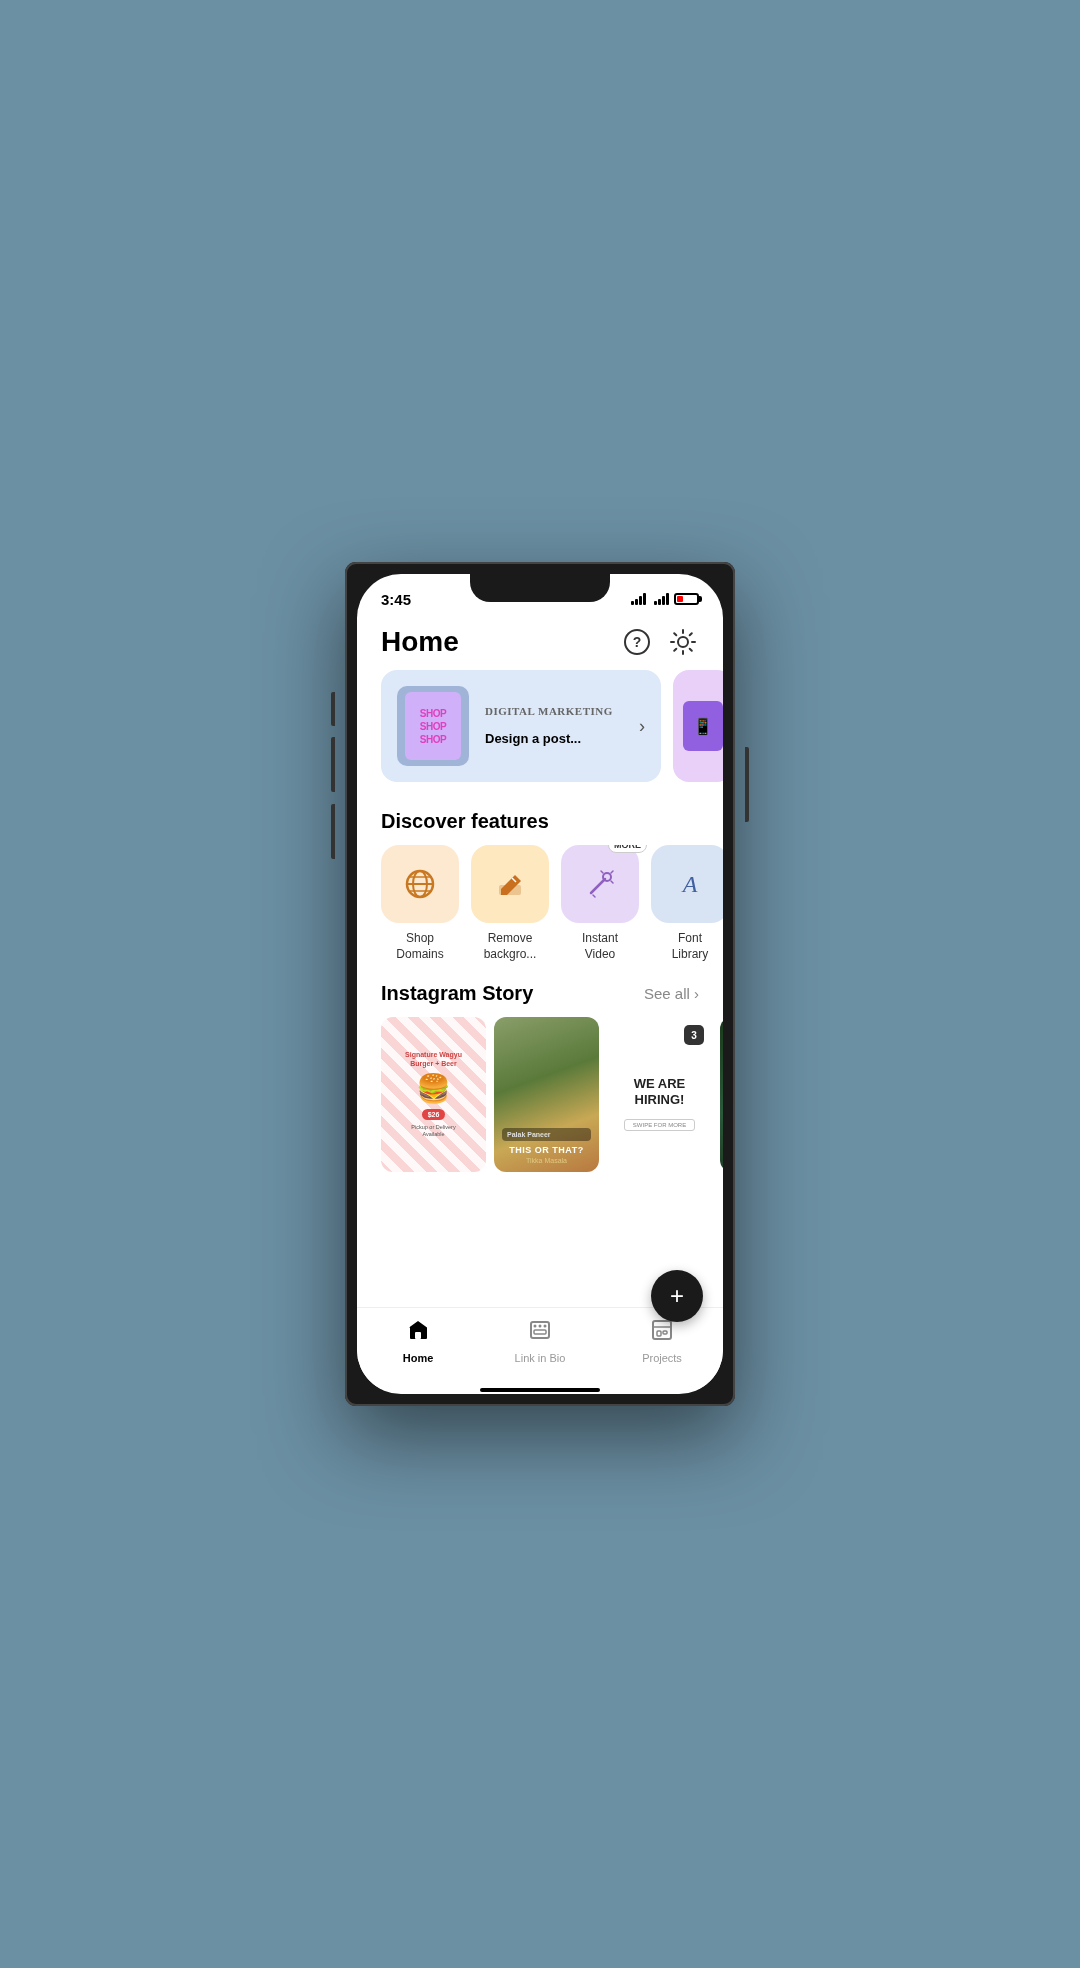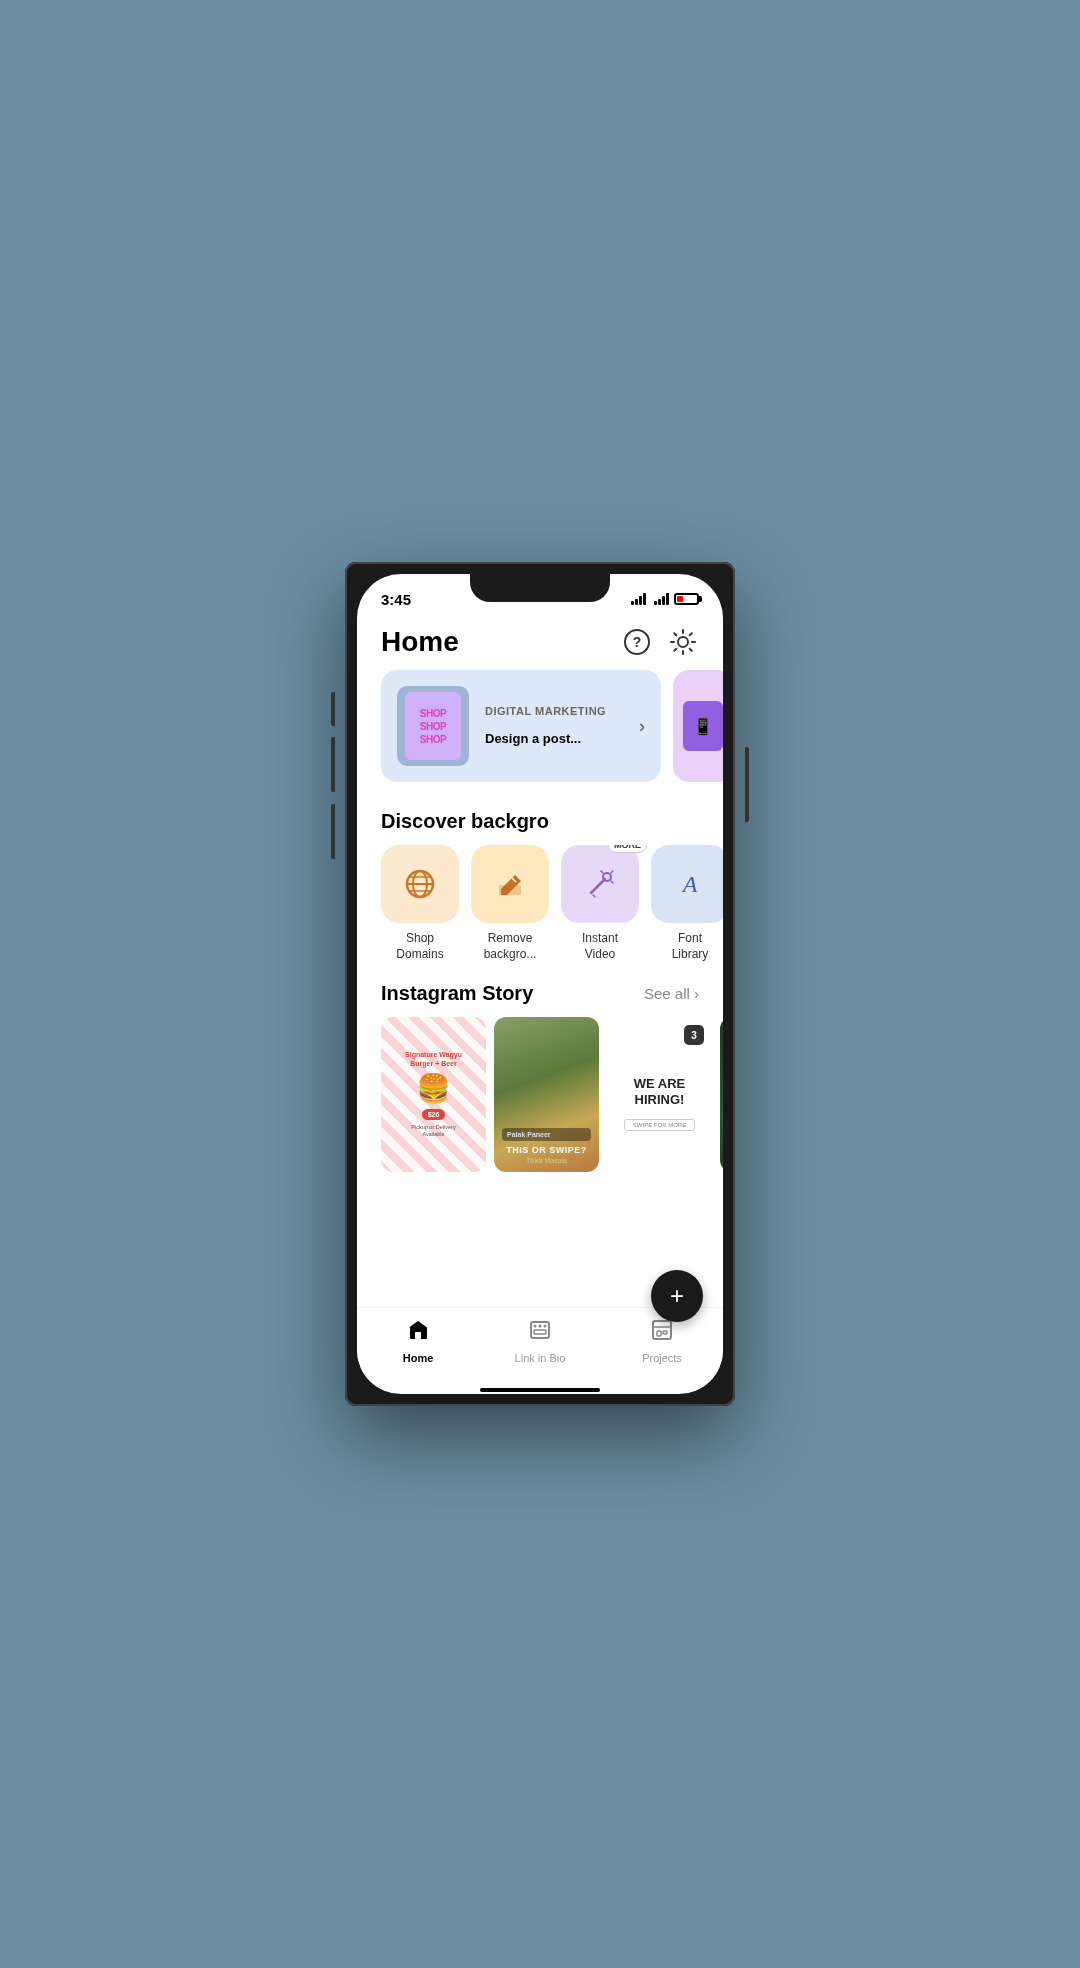--- a/index.html
+++ b/index.html
@@ -203,20 +203,21 @@
     }
     .basics-info {
       flex: 1;
     }
     .basics-category {
       font-size: 11px;
       font-weight: 600;
       color: #666;
       letter-spacing: 0.5px;
       text-transform: uppercase;
+      font-family: Liberation Serif, serif;
     }
     .basics-desc {
       font-size: 13px;
       font-weight: 700;
       color: #000;
       line-height: 1.2;
       margin-top: 14px;
     }
     .basics-arrow {
       font-size: 18px;
@@ -571,21 +572,21 @@
         </div>
         <div class="basics-card-purple basics-card" style="min-width:60px; background:#e8d0f8; padding:0;">
           <div style="width:100%; height:100%; display:flex; align-items:center; justify-content:center;">
             <div style="width:40px; height:50px; background:#9060e0; border-radius:6px; display:flex; align-items:center; justify-content:center;">
               <span style="font-size:16px; color:#fff;">📱</span>
             </div>
           </div>
         </div>
       </div>
 
-      <div class="section-title">Discover backgro</div>
+      <div class="section-title">Discover features</div>
 
       <div class="features-scroll">
 
         <div class="feature-item">
           <div class="feature-icon-box" style="background:#fde8d0;">
             <svg width="34" height="34" viewBox="0 0 34 34" fill="none">
               <circle cx="17" cy="17" r="13" stroke="#c87820" stroke-width="2.5" fill="none"></circle>
               <ellipse cx="17" cy="17" rx="7" ry="13" stroke="#c87820" stroke-width="2" fill="none"></ellipse>
               <line x1="4" y1="17" x2="30" y2="17" stroke="#c87820" stroke-width="2"></line>
               <line x1="6" y1="10" x2="28" y2="10" stroke="#c87820" stroke-width="1.5"></line>
@@ -646,21 +647,21 @@
             <div style="font-size:7px; font-weight:700; color:#fff; background:#e04444; border-radius:8px; padding:2px 6px;">$26</div>
             <div style="font-size:5.5px; color:#555; text-align:center; line-height:1.3;">Pickup or Delivery<br>Available</div>
           </div>
         </div>
 
         <div class="story-card story-card-2">
           <div class="story-2-inner">
             <div style="width:100%; background:rgba(0,0,0,0.4); border-radius:4px; padding:3px 5px; margin-bottom:4px;">
               <div style="font-size:7px; color:#ddd; font-weight:600;">Palak Paneer</div>
             </div>
-            <div style="font-size:9px; font-weight:800; color:#fff; text-align:center; letter-spacing:0.5px;">THIS OR SWIPE?</div>
+            <div style="font-size:9px; font-weight:800; color:#fff; text-align:center; letter-spacing:0.5px;">THIS OR THAT?</div>
             <div style="font-size:7px; color:#e0c880; text-align:center; margin-top:2px;">Tikka Masala</div>
           </div>
         </div>
 
         <div class="story-card story-card-3">
           <div class="story-3-inner">
             <div class="hiring-badge">3</div>
             <div style="font-size:13px; font-weight:800; color:#222; text-align:center; line-height:1.2;margin-top:18px;">WE ARE<br>HIRING!</div>
             <div style="margin-top:8px; font-size:6px; color:#888; border:1px solid #ccc; border-radius:3px; padding:2px 8px;">SWIPE FOR MORE</div>
           </div>

